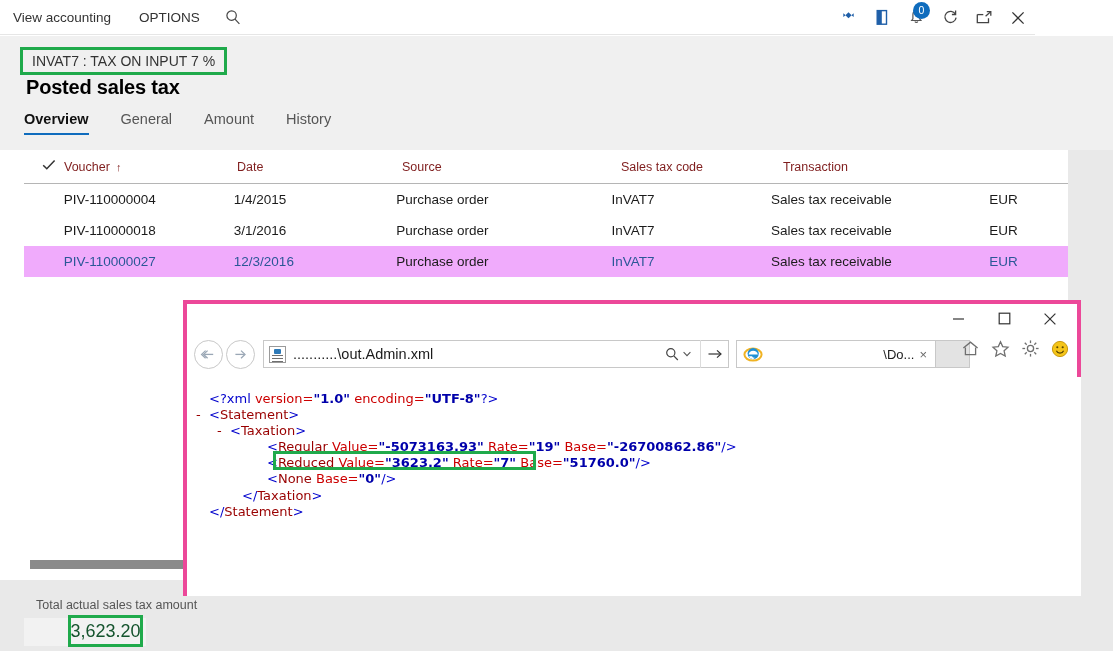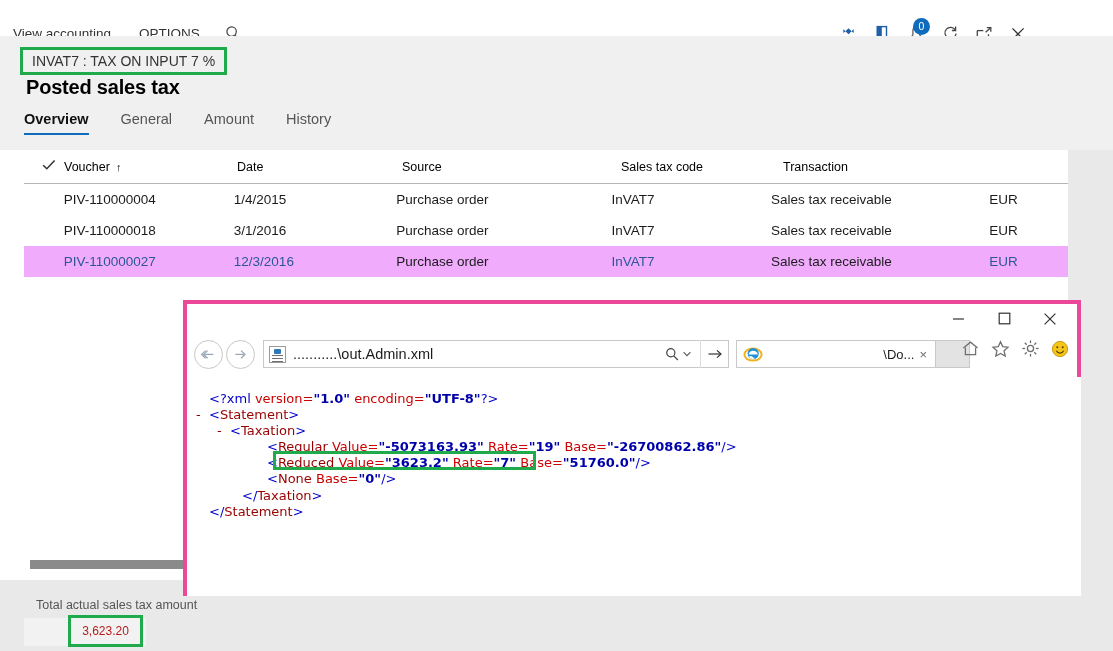--- a/index.html
+++ b/index.html
@@ -11,21 +11,21 @@
     background: #ffffff;
   }
   #root {
     position: relative;
     width: 1113px; height: 651px;
     background: #ffffff;
   }
 
   
   .cmdbar {
-    position: absolute; left: 0; top: 16px;
+    position: absolute; left: 0; top: 0;
     width: 1035px; height: 35px;
     background: #ffffff;
     border-bottom: 1px solid #e6e6e6;
     display: flex; align-items: center;
   }
   .cmd-item {
     font-size: 13.5px; color: #333333;
     padding: 0 14px; height: 35px;
     display: flex; align-items: center;
     white-space: nowrap;
@@ -104,21 +104,21 @@
     position: absolute; left: 24px; top: 150px;
     width: 1044px; height: 430px;
     background: #ffffff;
   }
   .grid-head {
     display: flex; height: 34px; align-items: center;
     border-bottom: 1px solid #b5b5b5;
     background: #ffffff;
   }
   .grid-head .cell {
-    font-size: 12.5px; color: #000000;
+    font-size: 12.5px; color: #7f1d1d;
     white-space: nowrap; overflow: hidden;
   }
   .grid-row {
     display: flex; height: 31px; align-items: center;
     background: #ffffff;
   }
   .grid-row.selected { background: #f0abfc; }
   .grid-row .cell {
     font-size: 13.5px; color: #1b1b1b;
     white-space: nowrap; overflow: hidden;
@@ -166,21 +166,21 @@
     width: 122px; height: 28px;
     background: #f2f2f2;
   }
   .tot-box {
     position: absolute; left: 68px; top: 615px;
     width: 75px; height: 32px;
     border: 3px solid #1faa4b;
     background: #f2f2f2;
     display: flex; align-items: center; justify-content: center;
   }
-  .tot-val { font-size: 12px; color: #b91c1c; }
+  .tot-val { font-size: 18px; color: #14532d; }
 
   
   .ie-win {
     position: absolute; left: 183px; top: 300px;
     width: 898px; height: 296px;
     background: #ffffff;
     border: 4px solid #ec4899;
   }
   .ie-titlebar {
     position: relative; height: 29px; background: #ffffff;

